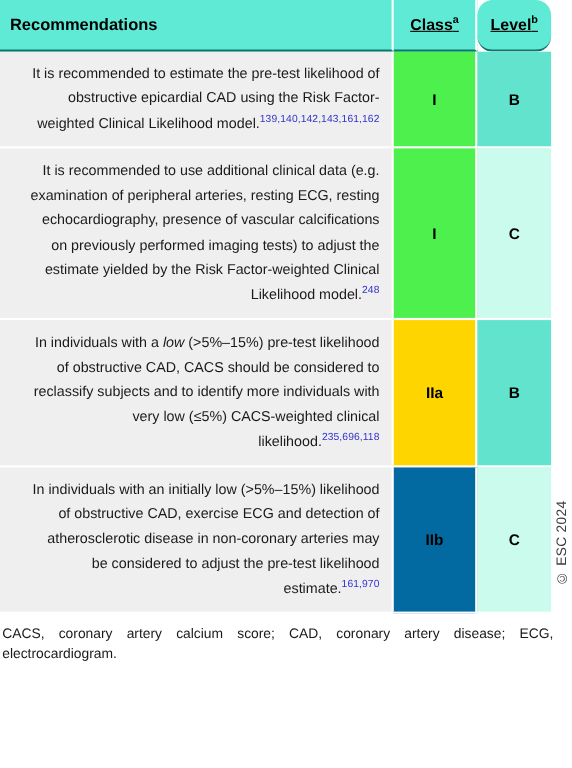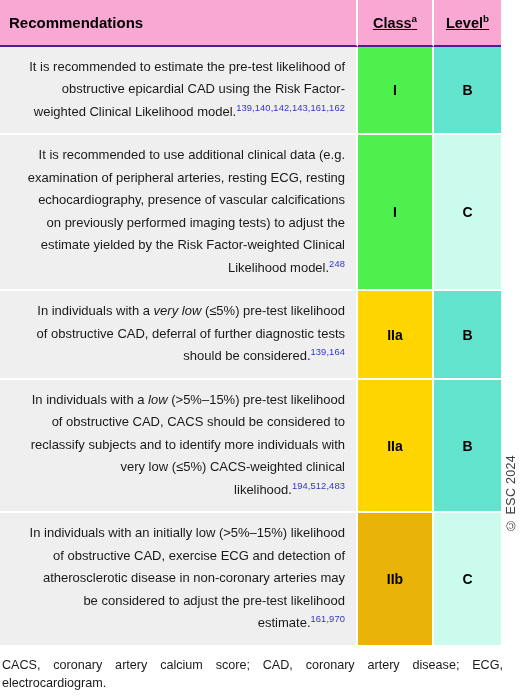--- a/index.html
+++ b/index.html
@@ -27,41 +27,41 @@
     border-collapse: separate;
     border-spacing: 0;
     table-layout: fixed;
   }
 
   .rec-table col.c-rec   { width: 358px; }
   .rec-table col.c-class { width: 76px; }
   .rec-table col.c-level { width: 67px; }
 
   thead th {
-    background: #f9a8d4;
+    background: #5eead4;
     color: #000000;
     font-weight: bold;
     font-size: 14.5px;
     height: 45px;
     vertical-align: middle;
     padding: 0;
     border-right: 2px solid #ffffff;
-    border-bottom: 2px solid #4c1d95;
+    border-bottom: 2px solid #0f766e;
   }
   thead th.th-rec {
     text-align: left;
     padding-left: 9px;
     font-size: 15px;
   }
   thead th.th-class,
   thead th.th-level {
     text-align: center;
     text-decoration: underline;
   }
-  thead th.th-level { border-right: none; }
+  thead th.th-level { border-right: none; border-radius: 14px; }
 
   th sup, .fn sup {
     font-size: 0.68em;
     vertical-align: super;
     line-height: 0;
     font-weight: bold;
   }
 
   tbody td {
     padding: 0;
@@ -149,32 +149,27 @@
           <td class="td-rec"><span>It is recommended to estimate the pre-test likelihood of obstructive epicardial CAD using the Risk Factor-weighted Clinical Likelihood model.</span><sup class="ref">139,140,142,143,161,162</sup></td>
           <td class="td-class" style="background: rgb(78, 240, 78);">I</td>
           <td class="td-level" style="background: rgb(98, 227, 206);">B</td>
         </tr>
         <tr>
           <td class="td-rec"><span>It is recommended to use additional clinical data (e.g. examination of peripheral arteries, resting ECG, resting echocardiography, presence of vascular calcifications on previously performed imaging tests) to adjust the estimate yielded by the Risk Factor-weighted Clinical Likelihood model.</span><sup class="ref">248</sup></td>
           <td class="td-class" style="background: rgb(78, 240, 78);">I</td>
           <td class="td-level" style="background: rgb(203, 251, 236);">C</td>
         </tr>
         <tr>
-          <td class="td-rec"><span>In individuals with a </span><em>very low</em><span> (≤5%) pre-test likelihood of obstructive CAD, deferral of further diagnostic tests should be considered.</span><sup class="ref">139,164</sup></td>
-          <td class="td-class" style="background: rgb(255, 213, 0);">IIa</td>
-          <td class="td-level" style="background: rgb(98, 227, 206);">B</td>
-        </tr>
-        <tr>
-          <td class="td-rec"><span>In individuals with a </span><em>low</em><span> (&gt;5%–15%) pre-test likelihood of obstructive CAD, CACS should be considered to reclassify subjects and to identify more individuals with very low (≤5%) CACS-weighted clinical likelihood.</span><sup class="ref">194,512,483</sup></td>
+          <td class="td-rec"><span>In individuals with a </span><em>low</em><span> (&gt;5%–15%) pre-test likelihood of obstructive CAD, CACS should be considered to reclassify subjects and to identify more individuals with very low (≤5%) CACS-weighted clinical likelihood.</span><sup class="ref">235,696,118</sup></td>
           <td class="td-class" style="background: rgb(255, 213, 0);">IIa</td>
           <td class="td-level" style="background: rgb(98, 227, 206);">B</td>
         </tr>
         <tr>
           <td class="td-rec"><span>In individuals with an initially low (&gt;5%–15%) likelihood of obstructive CAD, exercise ECG and detection of atherosclerotic disease in non-coronary arteries may be considered to adjust the pre-test likelihood estimate.</span><sup class="ref">161,970</sup></td>
-          <td class="td-class" style="background: #eab308;">IIb</td>
+          <td class="td-class" style="background: #0369a1;">IIb</td>
           <td class="td-level" style="background: rgb(203, 251, 236);">C</td>
         </tr>
       </tbody>
   </table>
 
   <div class="copyright">© ESC 2024</div>
 
   <div class="footnotes">
     <p class="fn-abbrev">CACS, coronary artery calcium score; CAD, coronary artery disease; ECG, electrocardiogram.</p>
 

